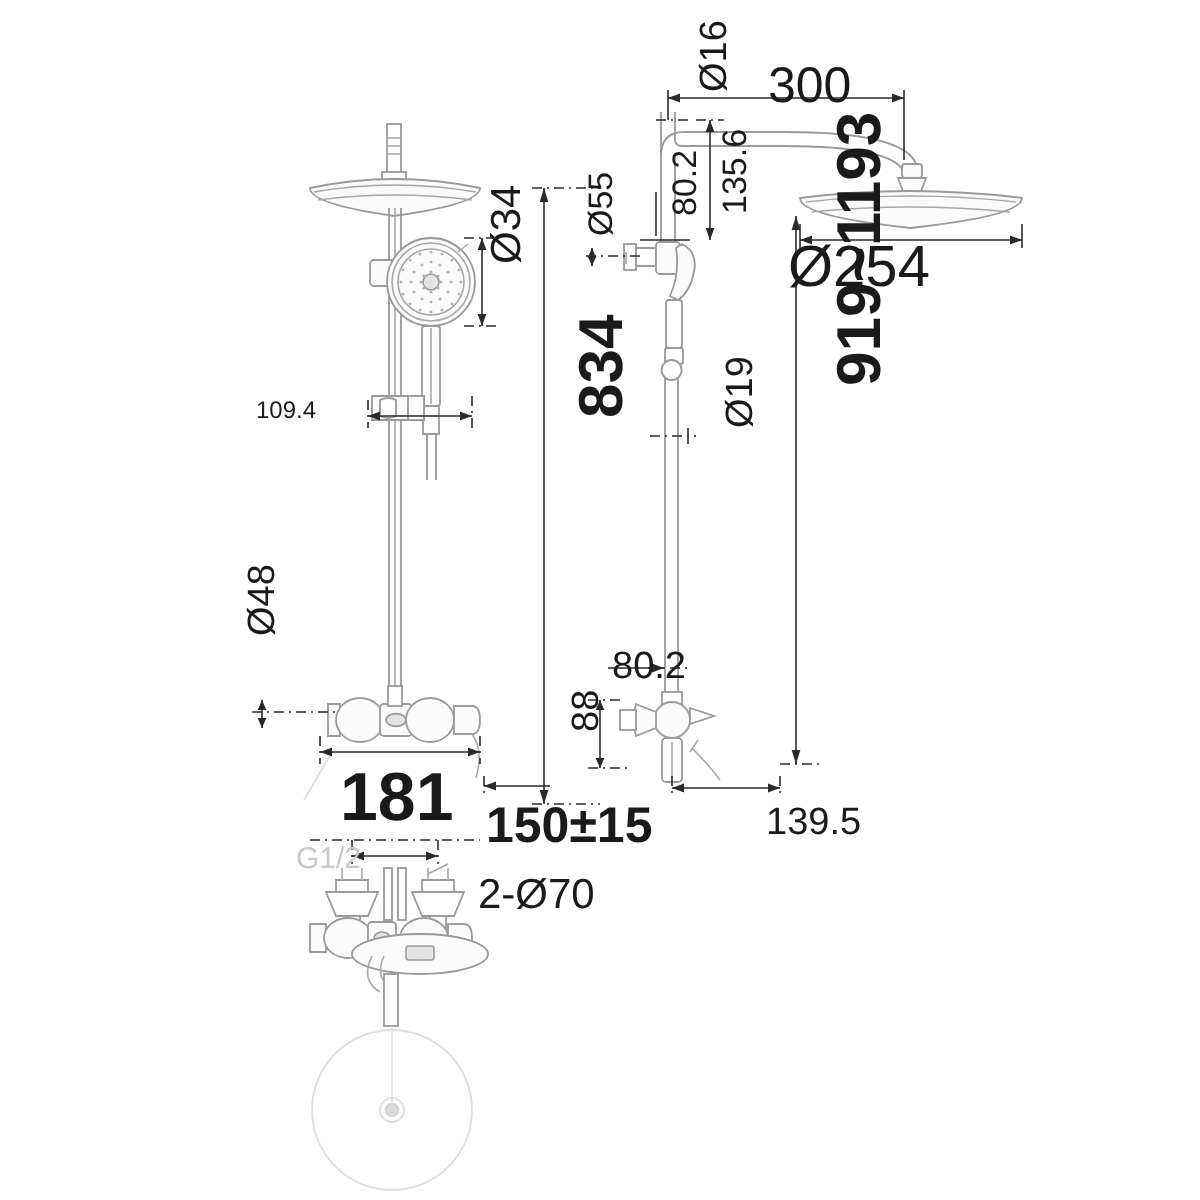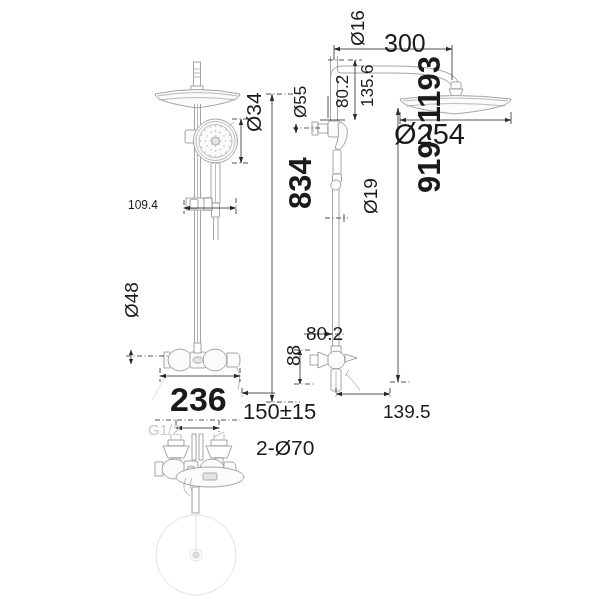--- a/index.html
+++ b/index.html
@@ -344,21 +344,21 @@
       <div class="dimtext vert" style="left: 334px; top: 108px; font-size: 17px; font-weight: normal; transform: rotate(-90deg);">80.2</div>
       <div class="dimtext vert" style="left: 359px; top: 107px; font-size: 17px; font-weight: normal; transform: rotate(-90deg);">135.6</div>
       <div class="dimtext" style="left: 394px; top: 120px; font-size: 29px; font-weight: normal;">Ø254</div>
       <div class="dimtext vert" style="left: 243px; top: 132px; font-size: 21px; font-weight: normal; transform: rotate(-90deg);">Ø34</div>
       <div class="dimtext" style="left: 128px; top: 199px; font-size: 12px; font-weight: normal;">109.4</div>
       <div class="dimtext vert" style="left: 285px; top: 209px; font-size: 31px; font-weight: bold; transform: rotate(-90deg);">834</div>
       <div class="dimtext vert" style="left: 361px; top: 214px; font-size: 19px; font-weight: normal; transform: rotate(-90deg);">Ø19</div>
       <div class="dimtext vert" style="left: 414px; top: 193px; font-size: 31px; font-weight: bold; transform: rotate(-90deg);">919~1193</div>
       <div class="dimtext vert" style="left: 122px; top: 318px; font-size: 19px; font-weight: normal; transform: rotate(-90deg);">Ø48</div>
       <div class="dimtext" style="left: 306px; top: 324px; font-size: 19px; font-weight: normal;">80.2</div>
-      <div class="dimtext" style="left: 170px; top: 382px; font-size: 34px; font-weight: bold;">236</div>
+      <div class="dimtext" style="left: 170px; top: 382px; font-size: 34px; font-weight: bold;">181</div>
       <div class="dimtext vert" style="left: 284px; top: 366px; font-size: 19px; font-weight: normal; transform: rotate(-90deg);">88</div>
-      <div class="dimtext" style="left: 243px; top: 401px; font-size: 22px; font-weight: normal;">150±15</div>
+      <div class="dimtext" style="left: 243px; top: 401px; font-size: 25px; font-weight: bold;">150±15</div>
       <div class="dimtext" style="left: 371px; top: 402px; font-size: 19px; font-weight: normal; margin-left: 12px;">139.5</div>
-      <div class="dimtext" style="left: 239px; top: 437px; font-size: 21px; font-weight: normal; margin-left: 17px;">2-Ø70</div>
+      <div class="dimtext" style="left: 239px; top: 437px; font-size: 21px; font-weight: normal;">2-Ø70</div>
       <div class="dimtext faint" style="left: 148px; top: 422px; font-size: 15px; font-weight: normal;">G1/2</div>
     </div>
 
 </div>
 
 </body></html>

